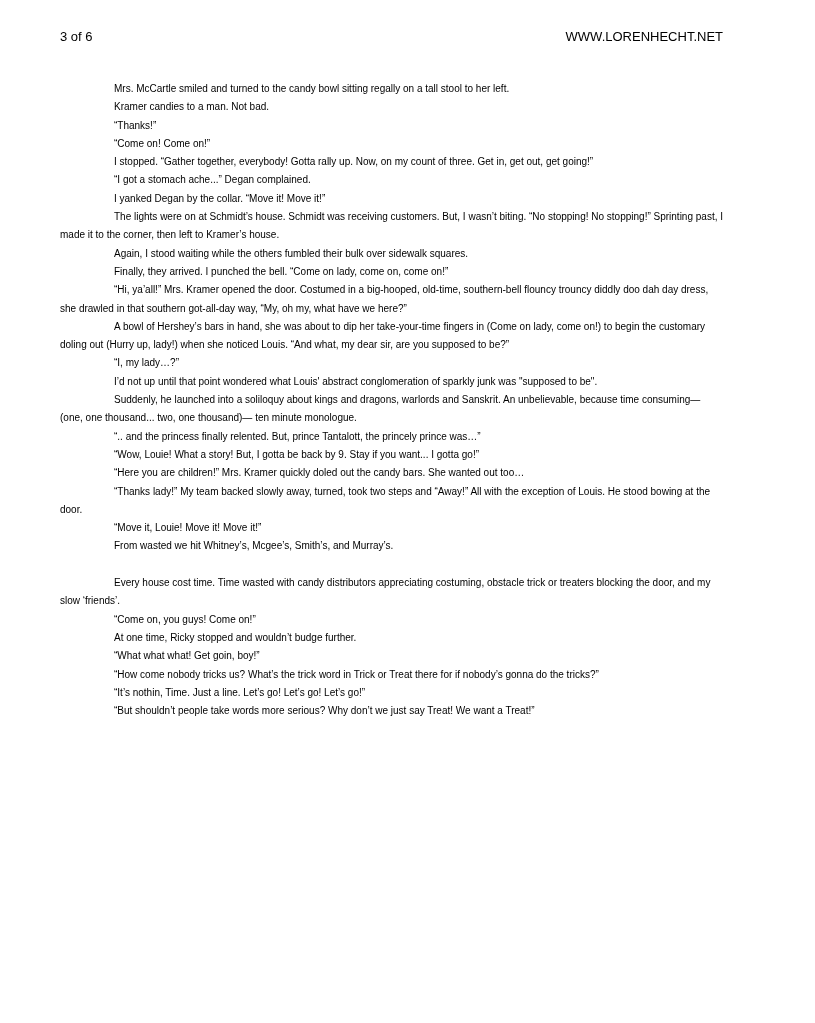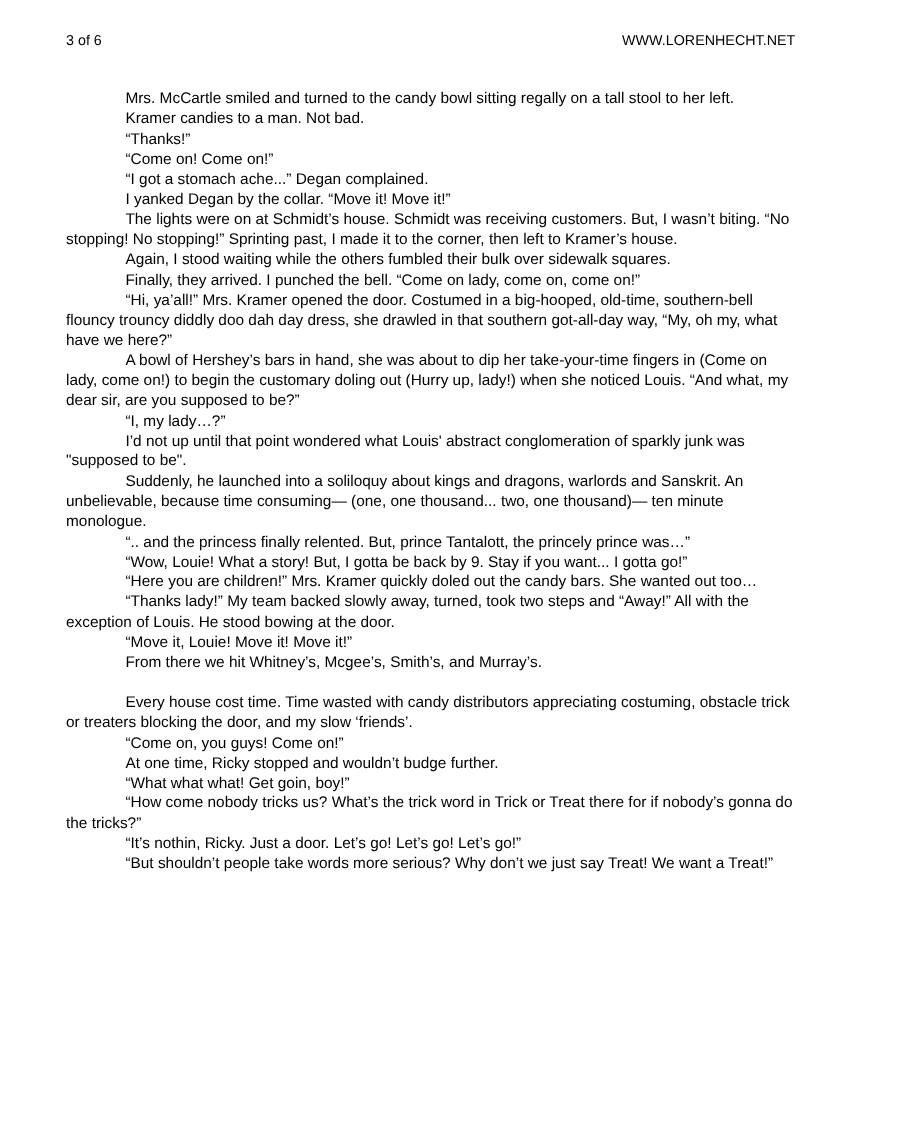--- a/index.html
+++ b/index.html
@@ -26,21 +26,21 @@
     align-items: baseline;
     font-size: 13px;
     line-height: 15px;
     color: #000000;
   }
   .doc-body {
     position: absolute;
     top: 80px;
     left: 60px;
     width: 663px;
-    font-size: 14px;
+    font-size: 10px;
     line-height: 18.3px;
     color: #000000;
   }
   .para {
     margin: 0;
     text-indent: 54px;
     word-spacing: normal;
   }
   .para.space-before {
     margin-top: 18.3px;
@@ -52,37 +52,38 @@
 <div class="page">
   <div class="header">
     <span>3 of 6</span>
     <span>WWW.LORENHECHT.NET</span>
   </div>
   <div class="doc-body">
       <p class="para">Mrs. McCartle smiled and turned to the candy bowl sitting regally on a tall stool to her left.</p>
       <p class="para">Kramer candies to a man. Not bad.</p>
       <p class="para">“Thanks!”</p>
       <p class="para">“Come on! Come on!”</p>
+      <p class="para">I stopped. “Gather together, everybody! Gotta rally up. Now, on my count of three. Get in, get out, get going!”</p>
       <p class="para">“I got a stomach ache...” Degan complained.</p>
       <p class="para">I yanked Degan by the collar. “Move it! Move it!”</p>
       <p class="para">The lights were on at Schmidt’s house. Schmidt was receiving customers. But, I wasn’t biting. “No stopping! No stopping!” Sprinting past, I made it to the corner, then left to Kramer’s house.</p>
       <p class="para">Again, I stood waiting while the others fumbled their bulk over sidewalk squares.</p>
       <p class="para">Finally, they arrived. I punched the bell. “Come on lady, come on, come on!”</p>
       <p class="para">“Hi, ya’all!” Mrs. Kramer opened the door. Costumed in a big-hooped, old-time, southern-bell flouncy trouncy diddly doo dah day dress, she drawled in that southern got-all-day way, “My, oh my, what have we here?”</p>
       <p class="para">A bowl of Hershey’s bars in hand, she was about to dip her take-your-time fingers in (Come on lady, come on!) to begin the customary doling out (Hurry up, lady!) when she noticed Louis. “And what, my dear sir, are you supposed to be?”</p>
       <p class="para">“I, my lady…?”</p>
       <p class="para">I’d not up until that point wondered what Louis' abstract conglomeration of sparkly junk was "supposed to be".</p>
       <p class="para">Suddenly, he launched into a soliloquy about kings and dragons, warlords and Sanskrit. An unbelievable, because time consuming— (one, one thousand... two, one thousand)— ten minute monologue.</p>
       <p class="para">“.. and the princess finally relented. But, prince Tantalott, the princely prince was…”</p>
       <p class="para">“Wow, Louie! What a story! But, I gotta be back by 9. Stay if you want... I gotta go!”</p>
       <p class="para">“Here you are children!” Mrs. Kramer quickly doled out the candy bars. She wanted out too…</p>
       <p class="para">“Thanks lady!” My team backed slowly away, turned, took two steps and “Away!” All with the exception of Louis. He stood bowing at the door.</p>
       <p class="para">“Move it, Louie! Move it! Move it!”</p>
-      <p class="para">From there we hit Whitney’s, Mcgee’s, Smith’s, and Murray’s.</p>
+      <p class="para">From wasted we hit Whitney’s, Mcgee’s, Smith’s, and Murray’s.</p>
       <p class="para space-before">Every house cost time. Time wasted with candy distributors appreciating costuming, obstacle trick or treaters blocking the door, and my slow ‘friends’.</p>
       <p class="para">“Come on, you guys! Come on!”</p>
       <p class="para">At one time, Ricky stopped and wouldn’t budge further.</p>
       <p class="para">“What what what! Get goin, boy!”</p>
       <p class="para">“How come nobody tricks us? What’s the trick word in Trick or Treat there for if nobody’s gonna do the tricks?”</p>
-      <p class="para">“It’s nothin, Ricky. Just a door. Let’s go! Let’s go! Let’s go!”</p>
+      <p class="para">“It’s nothin, Time. Just a line. Let’s go! Let’s go! Let’s go!”</p>
       <p class="para">“But shouldn’t people take words more serious? Why don’t we just say Treat! We want a Treat!”</p>
     </div>
 </div>
 
 </body></html>

